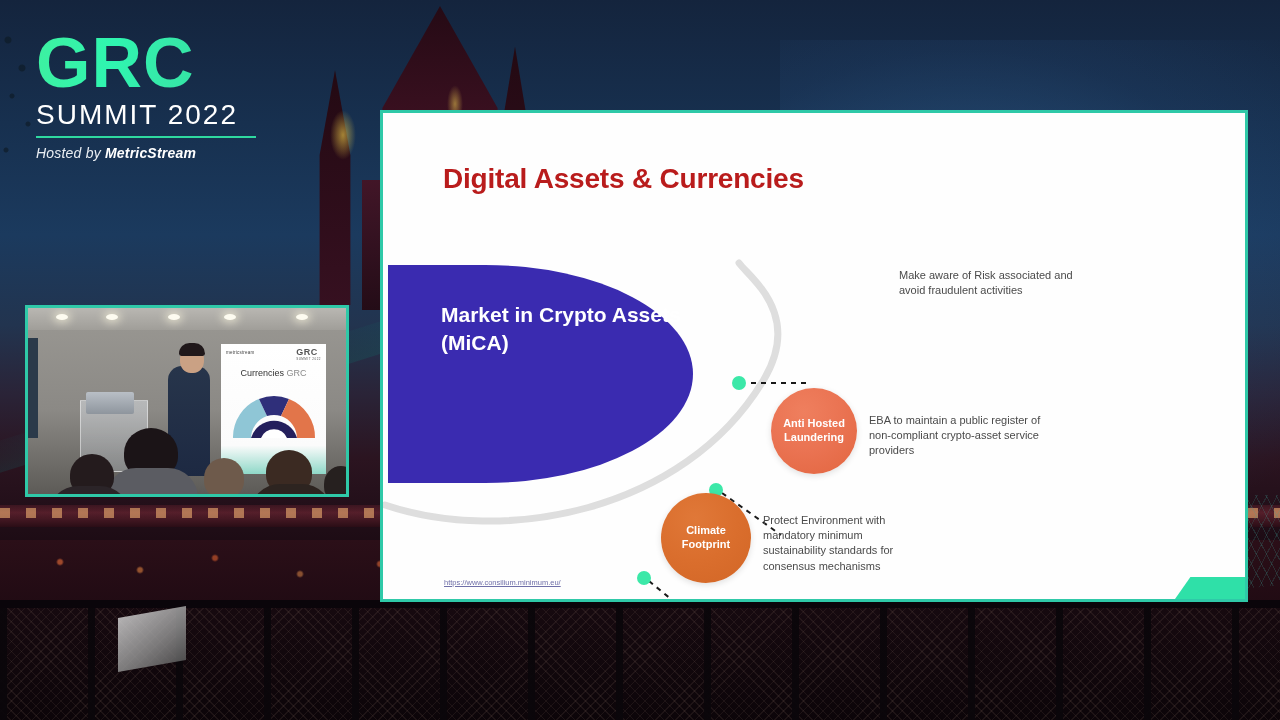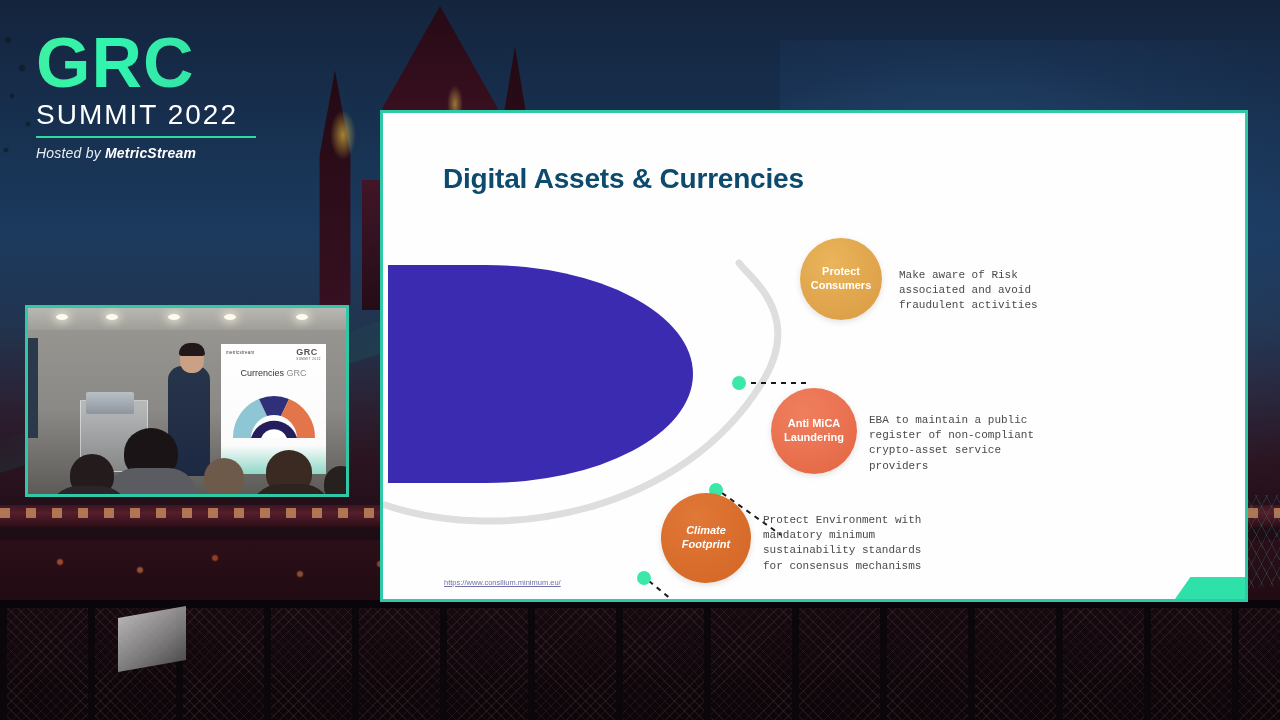--- a/index.html
+++ b/index.html
@@ -183,21 +183,21 @@
 
   
   #slide {
     position:absolute; left:380px; top:110px; width:868px; height:492px;
     background:#ffffff; border:3px solid #2fc9a8;
   }
   #slide-inner { position:absolute; inset:0; overflow:hidden; background:#fefefe; }
 
   .slide-title {
     position:absolute; left:60px; top:50px;
-    font-size:28px; font-weight:bold; color:#0c4a6e; letter-spacing:-0.2px;
+    font-size:28px; font-weight:bold; color:#b91c1c; letter-spacing:-0.2px;
   }
 
   .mica-shape {
     position:absolute; left:5px; top:152px; width:305px; height:218px;
     background:#3a2bb0;
     border-radius:0 210px 210px 0 / 0 110px 110px 0;
   }
   .mica-text {
     position:absolute; left:58px; top:188px; width:240px;
     font-size:21px; font-weight:bold; color:#ffffff; line-height:1.35;
@@ -225,24 +225,23 @@
   }
   .bubble-2 {
     left:388px; top:275px; width:86px; height:86px; font-size:11px;
     background:radial-gradient(circle at 38% 28%, #ef7f5e 0%, #ea7352 48%, #e2653f 100%);
     box-shadow:0 2px 6px rgba(0,0,0,0.12);
   }
   .bubble-3 {
     left:278px; top:380px; width:90px; height:90px; font-size:11px;
     background:radial-gradient(circle at 38% 28%, #e07838 0%, #da6e2d 50%, #d26626 100%);
     box-shadow:0 2px 6px rgba(0,0,0,0.12);
-    font-style:italic;
-  }
-
-  .desc { position:absolute; font-size:11px; color:#4a4a4a; line-height:1.38;font-family:Liberation Mono, monospace; }
+  }
+
+  .desc { position:absolute; font-size:11px; color:#4a4a4a; line-height:1.38; }
   .desc-1 { left:516px; top:155px; width:185px; }
   .desc-2 { left:486px; top:300px; width:175px; }
   .desc-3 { left:380px; top:400px; width:165px; }
 
   .source-link {
     position:absolute; left:61px; top:465px;
     font-size:7.5px; color:#6f6fa8; text-decoration:underline;
   }
   .corner-accent {
     position:absolute; right:0; bottom:0; width:70px; height:22px;
@@ -321,34 +320,34 @@
   <div class="aud" style="left:176px; top:150px; width:40px; height:40px; background:#6e5a4b;"></div>
   <div class="aud" style="left:296px; top:158px; width:34px; height:36px; background:#26201f;"></div>
 </div>
 
 <div id="slide">
   <div id="slide-inner">
 
     <div class="slide-title">Digital Assets &amp; Currencies</div>
 
     <div class="mica-shape"></div>
+    <div class="mica-text">Market in Crypto Assets (MiCA)</div>
 
     <svg class="arc-svg" viewBox="0 0 868 492">
       <path d="M2 392 C 120 432, 300 400, 380 268 C 420 202, 368 166, 356 150" fill="none" stroke="#dedede" stroke-width="7" stroke-linecap="round"></path>
       <line x1="368" y1="270" x2="424" y2="270" stroke="#1a1a1a" stroke-width="2" stroke-dasharray="5,5"></line>
       <line x1="339" y1="380" x2="398" y2="422" stroke="#1a1a1a" stroke-width="2" stroke-dasharray="5,5"></line>
       <line x1="266" y1="468" x2="300" y2="496" stroke="#1a1a1a" stroke-width="2" stroke-dasharray="5,5"></line>
     </svg>
 
     <div class="node node-1"></div>
     <div class="node node-2"></div>
     <div class="node node-3"></div>
 
-    <div class="bubble bubble-1">Protect Consumers</div>
-    <div class="bubble bubble-2">Anti MiCA Laundering</div>
+    <div class="bubble bubble-2">Anti Hosted Laundering</div>
     <div class="bubble bubble-3">Climate Footprint</div>
 
     <div class="desc desc-1">Make aware of Risk associated and avoid fraudulent activities</div>
     <div class="desc desc-2">EBA to maintain a public register of non-compliant crypto-asset service providers</div>
     <div class="desc desc-3">Protect Environment with mandatory minimum sustainability standards for consensus mechanisms</div>
 
     <a class="source-link" href="#">https://www.consilium.minimum.eu/</a>
     <div class="corner-accent"></div>
   </div>
 </div>

